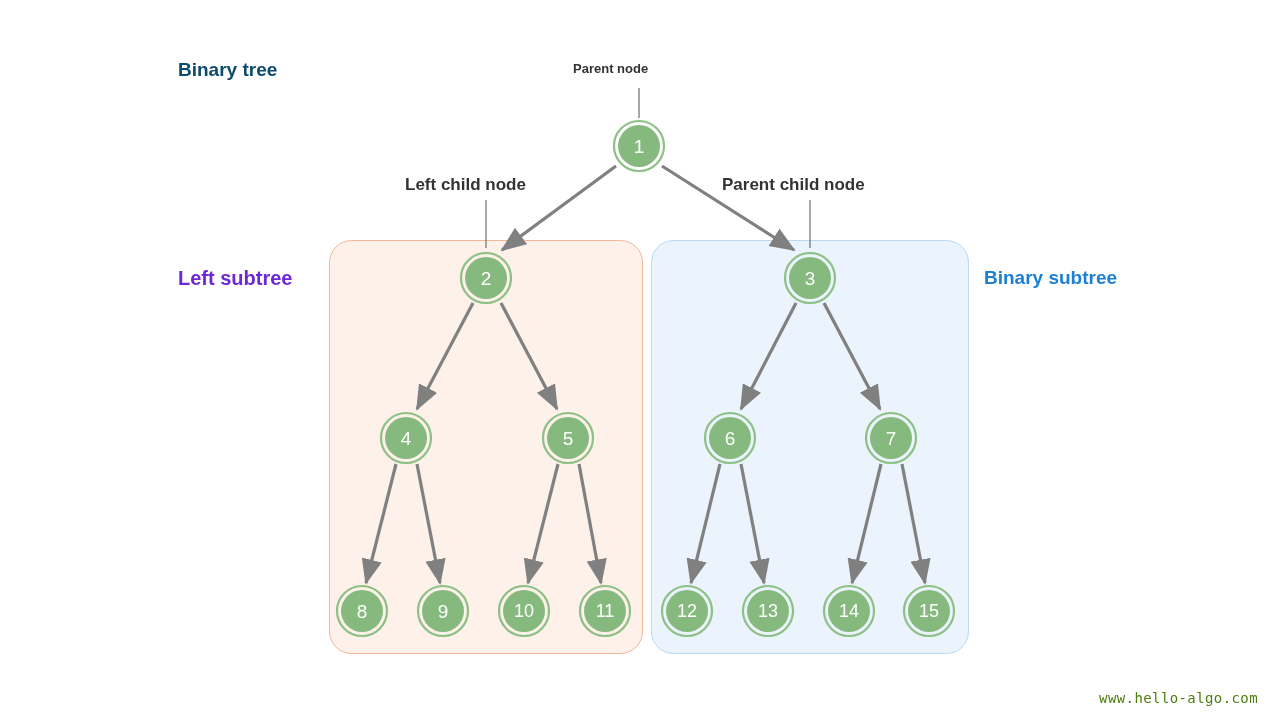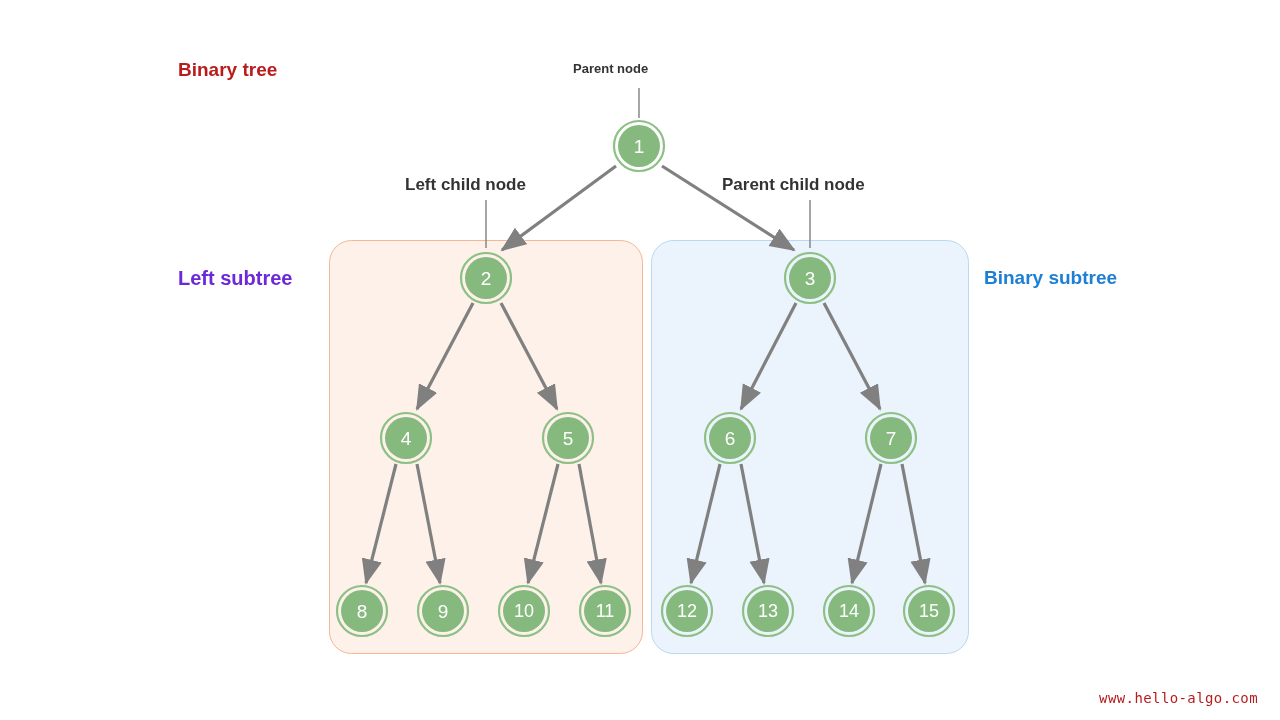--- a/index.html
+++ b/index.html
@@ -23,21 +23,21 @@
     height: 720px;
   }
   .label {
     position: absolute;
     font-family: "Liberation Sans", sans-serif;
     font-weight: bold;
     white-space: nowrap;
   }
   .label-title {
     font-size: 19px;
-    color: #b91c1c;
+    color: #0c4a6e;
     left: 178px;
     top: 59px;
   }
   .label-parent {
     font-size: 13px;
     color: #333333;
     left: 573px;
     top: 61px;
   }
   .label-leftchild {
@@ -64,21 +64,21 @@
     color: #1c7fd4;
     left: 984px;
     top: 267px;
   }
   .watermark {
     position: absolute;
     right: 22px;
     bottom: 14px;
     font-family: "DejaVu Sans Mono", monospace;
     font-size: 14px;
-    color: #b91c1c;
+    color: #4d7c0f;
     letter-spacing: 0.4px;
   }
   .node-num {
     font-family: "Liberation Sans", sans-serif;
     font-size: 19px;
     fill: #ffffff;
   }
   .node-num.small {
     font-size: 18px;
   }

